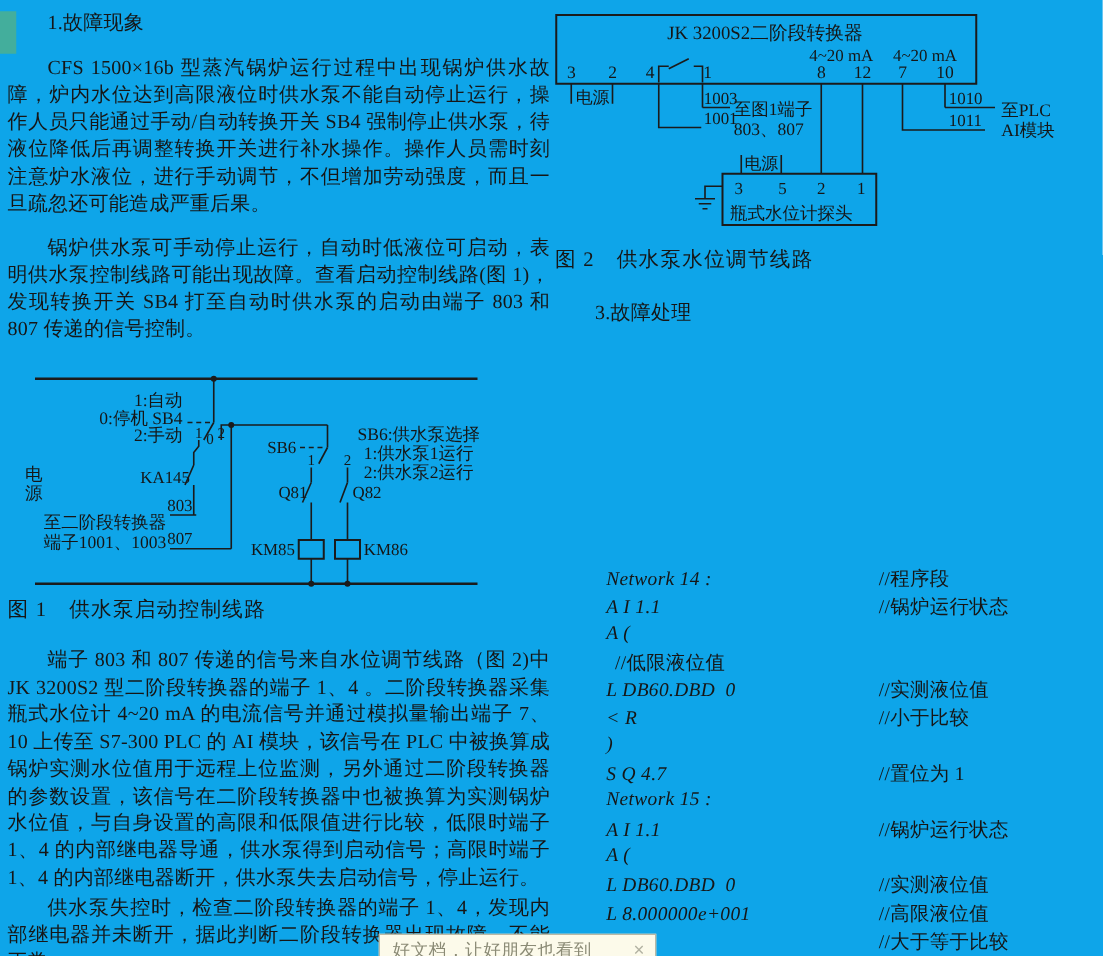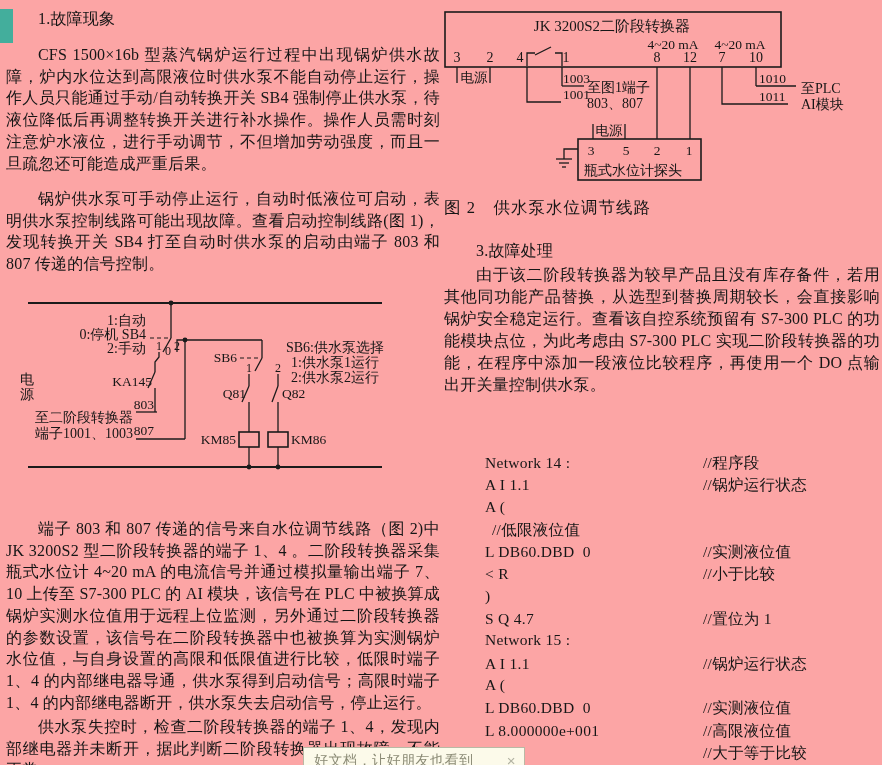--- a/index.html
+++ b/index.html
@@ -2,21 +2,21 @@
 <html><head>
 <meta charset="utf-8">
 <style>
   html,body{margin:0;padding:0;}
   body{
     width:882px;height:765px;overflow:hidden;position:relative;
     background:#ffffff;
     font-family:"Liberation Serif","DejaVu Serif",serif;
     color:#161616;
   }
-  .page{position:absolute;inset:0;background:#fca5a5;}
+  .page{position:absolute;inset:0;background:#0ea5e9;}
   .teal-mark{position:absolute;left:0;top:9px;width:13px;height:34px;background:#43ae9c;}
   .col{position:absolute;top:0;height:765px;}
   .col-left{left:6px;width:434px;}
   .col-right{left:444px;width:436px;}
   .para{
     position:absolute;left:0;right:0;margin:0;
     font-size:16px;line-height:21.7px;text-align:justify;
     letter-spacing:0.2px;
   }
   .col-right .para{line-height:22px;margin-top:12px;}
@@ -35,21 +35,21 @@
   svg .lbl-sm{font-size:12px;}
   svg .wire{stroke:#1b1b1b;stroke-width:1.3;fill:none;}
   svg .bus{stroke:#1b1b1b;stroke-width:2;fill:none;}
   svg .boxline{stroke:#1b1b1b;stroke-width:1.6;fill:none;}
   svg .dash{stroke:#1b1b1b;stroke-width:1.1;stroke-dasharray:4 3;fill:none;}
   svg .dot{fill:#1b1b1b;}
   .code-block{position:absolute;left:0;right:0;}
   .code-row{display:flex;height:22.3px;align-items:baseline;}
   .code-col{
     white-space:pre;font-size:15.5px;width:170px;flex:0 0 170px;
-    padding-left:41px;letter-spacing:0.3px;
+    padding-left:41px;letter-spacing:0.3px;font-style:italic;
   }
   .comment-col{white-space:pre;font-size:15.5px;letter-spacing:0.3px;margin-left:48px;}
   .ad-popup{
     position:absolute;left:303px;top:747px;width:222px;height:30px;
     background:#fcfaea;border:1px solid #b9b9a5;box-sizing:border-box;
     display:flex;align-items:flex-start;padding:4px 8px 0 10px;
     font-size:14px;color:#8b8b76;z-index:20;letter-spacing:0.5px;
   }
   .ad-close{
     margin-left:auto;color:#b2b2a2;font-size:15px;cursor:pointer;
@@ -144,20 +144,21 @@
           <text class="lbl-lat" x="230" y="150" text-anchor="end">KM85</text>
         </g>
         <g>
           <rect class="boxline" x="262" y="138" width="20" height="15"></rect>
           <line class="wire" x1="272" y1="153" x2="272" y2="173"></line>
           <circle class="dot" cx="272" cy="173" r="2.4"></circle>
           <text class="lbl-lat" x="285" y="150">KM86</text>
         </g>
       </svg>
     </div>
+    <p class="fig-caption" style="top:477px">图 1　供水泵启动控制线路</p>
 
     <p class="para indent" style="top:518px">端子 803 和 807 传递的信号来自水位调节线路（图 2)中 JK 3200S2 型二阶段转换器的端子 1、4 。二阶段转换器采集瓶式水位计 4~20 mA 的电流信号并通过模拟量输出端子 7、10 上传至 S7-300 PLC 的 AI 模块，该信号在 PLC 中被换算成锅炉实测水位值用于远程上位监测，另外通过二阶段转换器的参数设置，该信号在二阶段转换器中也被换算为实测锅炉水位值，与自身设置的高限和低限值进行比较，低限时端子 1、4 的内部继电器导通，供水泵得到启动信号；高限时端子 1、4 的内部继电器断开，供水泵失去启动信号，停止运行。</p>
     <p class="para indent" style="top:716px">供水泵失控时，检查二阶段转换器的端子 1、4，发现内部继电器并未断开，据此判断二阶段转换器出现故障，不能正常</p>
   </div>
 
   <div class="col col-right">
 
     <div class="fig" style="top:3px">
       <svg width="436" height="190" viewBox="0 0 436 190">
 
@@ -229,21 +230,20 @@
           <polyline class="wire" points="134,146 120,146 120,156"></polyline>
           <line class="wire" x1="112" y1="156" x2="128" y2="156"></line>
           <line class="wire" x1="115" y1="160" x2="125" y2="160"></line>
           <line class="wire" x1="118" y1="164" x2="122" y2="164"></line>
         </g>
       </svg>
     </div>
     <p class="fig-caption" style="top:197px">图 2　供水泵水位调节线路</p>
 
     <p class="para indent" style="top:228px">3.故障处理</p>
-    <p class="para indent" style="top:252px">由于该二阶段转换器为较早产品且没有库存备件，若用其他同功能产品替换，从选型到替换周期较长，会直接影响锅炉安全稳定运行。查看该自控系统预留有 S7-300 PLC 的功能模块点位，为此考虑由 S7-300 PLC 实现二阶段转换器的功能，在程序中添加一段液位比较程序，再使用一个 DO 点输出开关量控制供水泵。</p>
 
     <div class="code-block" style="top:453px">
       <div class="code-row">
           <span class="code-col">Network 14 :</span>
           <span class="comment-col">//程序段</span>
         </div>
       <div class="code-row">
           <span class="code-col">A I 1.1</span>
           <span class="comment-col">//锅炉运行状态</span>
         </div>

